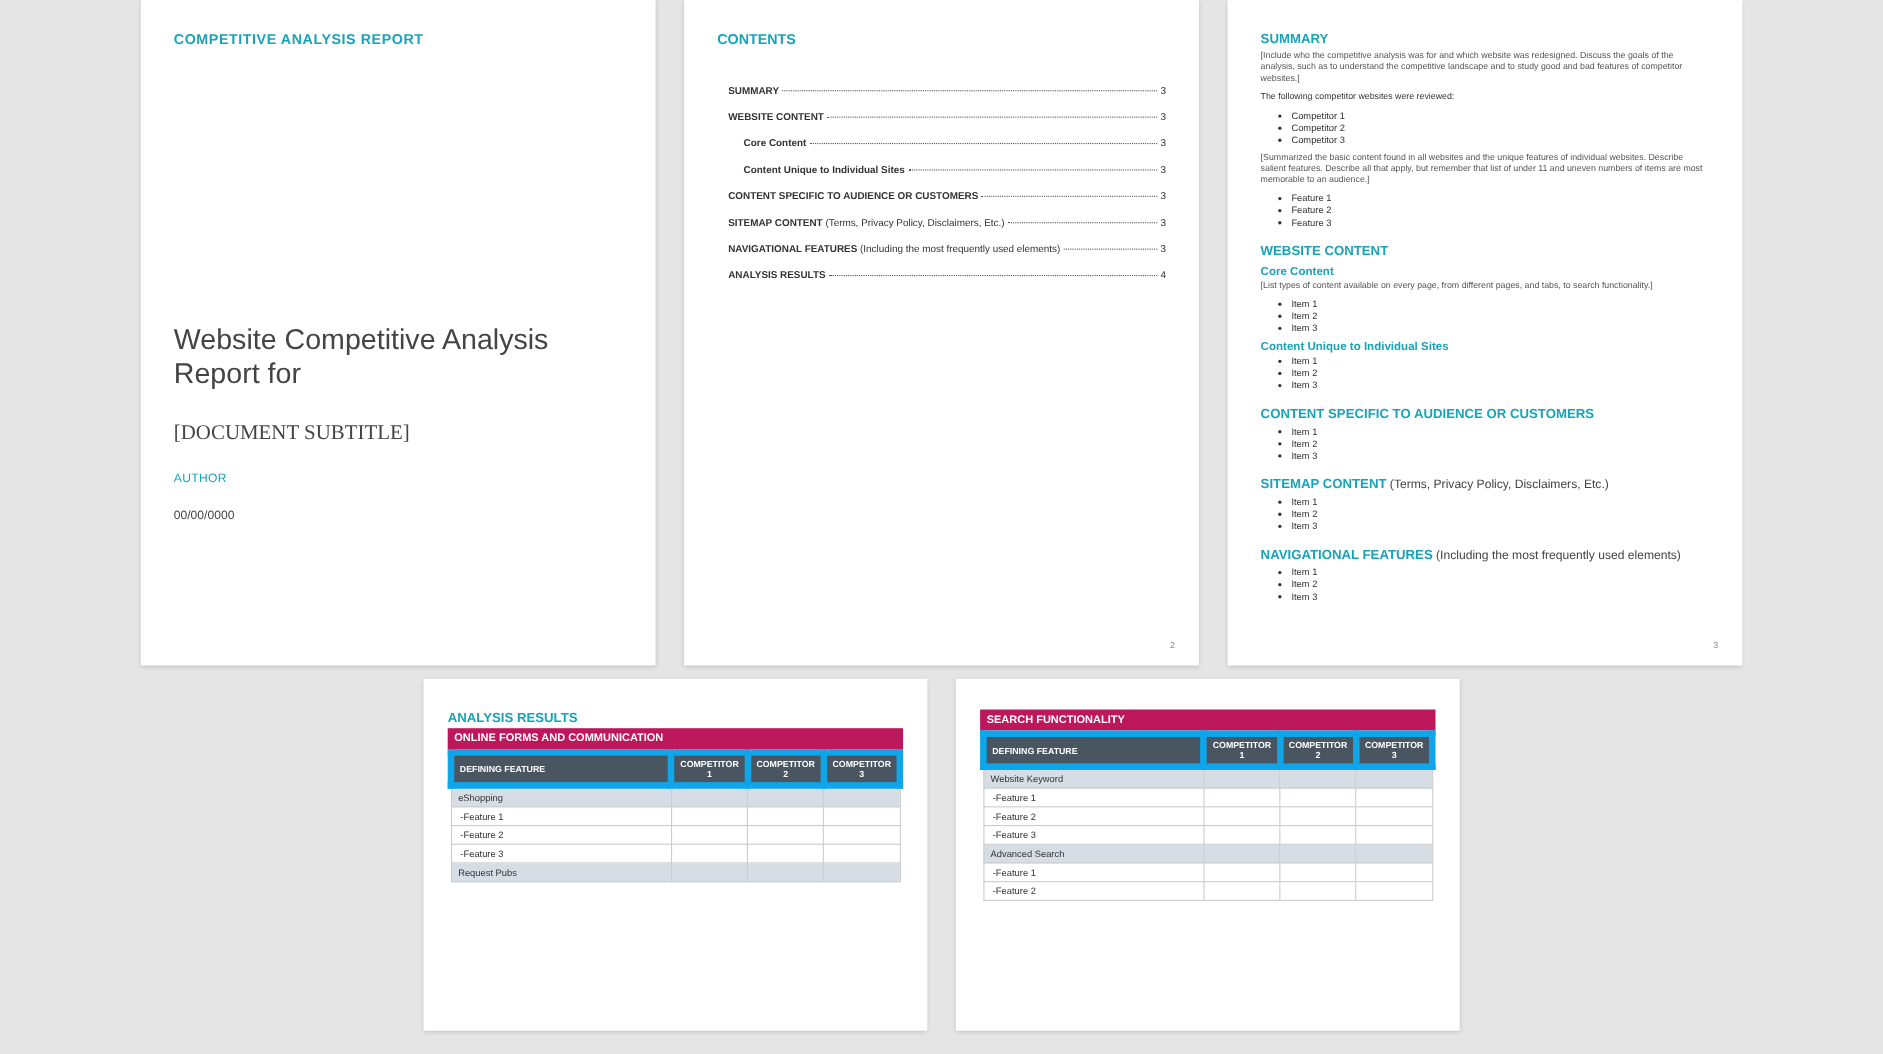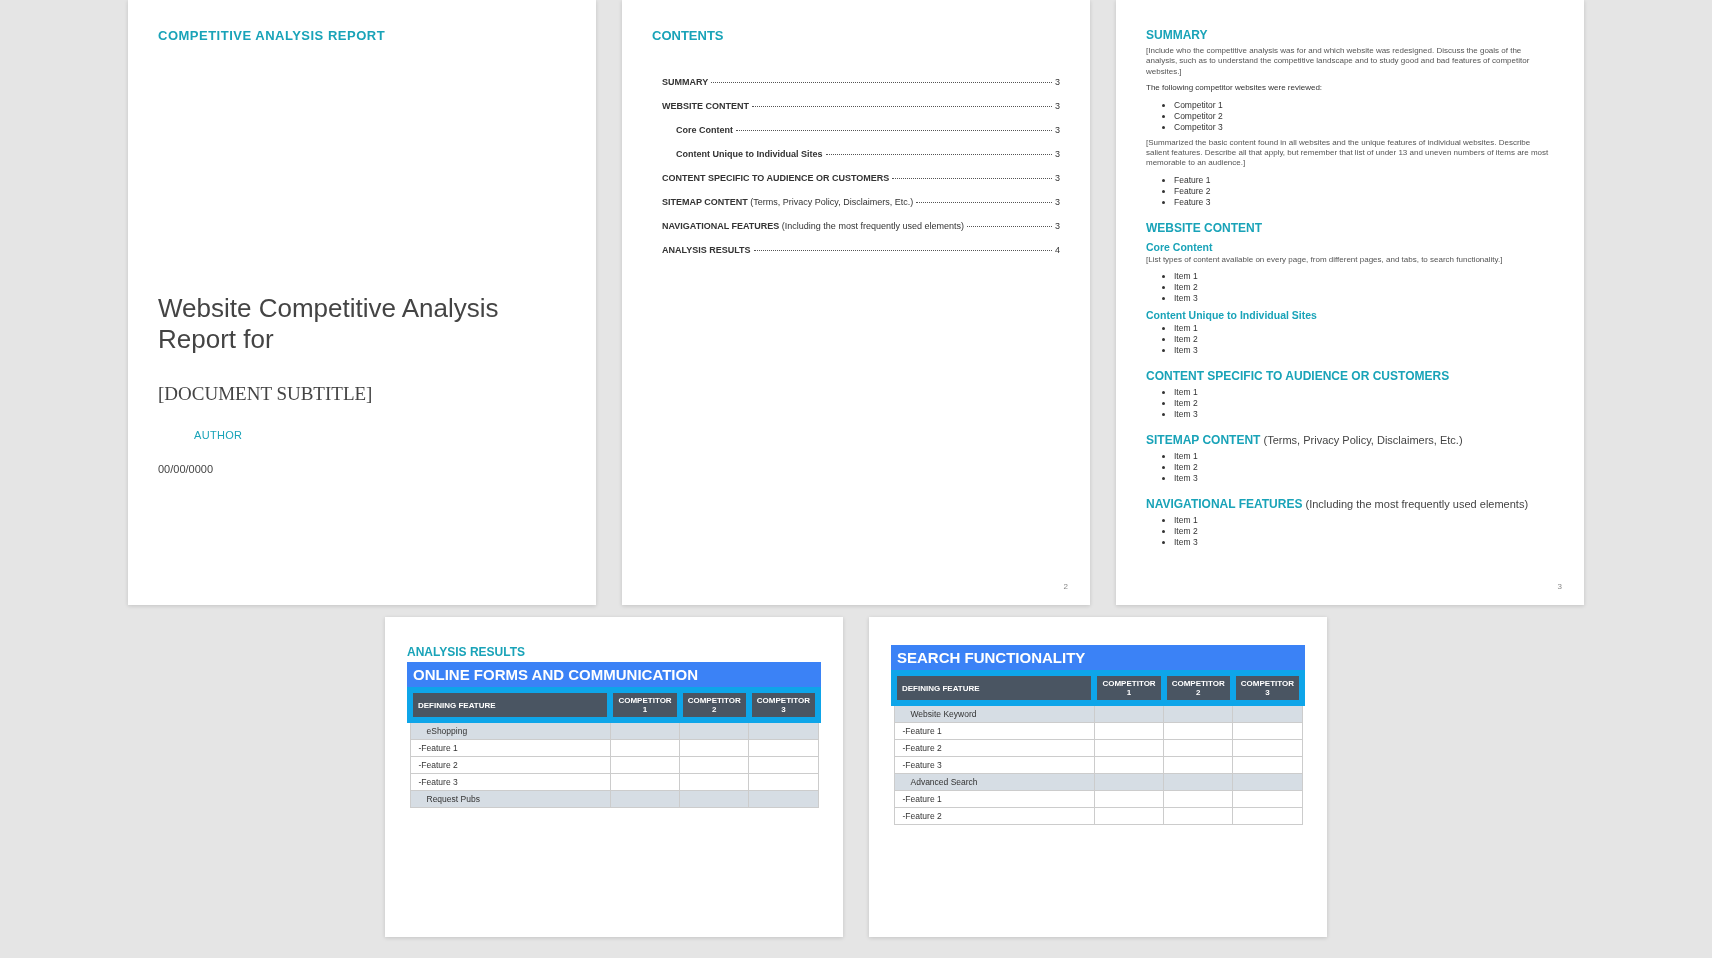--- a/index.html
+++ b/index.html
@@ -50,21 +50,20 @@
     font-size: 19px;
     font-weight: 300;
     color: #444;
     font-family: Liberation Serif, serif;
   }
   .cover-author {
     margin-top: 24px;
     font-size: 11px;
     color: #19a3b8;
     letter-spacing: 0.3px;
-    margin-left: 36px;
   }
   .cover-date {
     margin-top: 22px;
     font-size: 11px;
     color: #444;
   }
   
   .section-heading {
     color: #19a3b8;
     font-weight: bold;
@@ -138,44 +137,44 @@
     color: #19a3b8;
     margin-bottom: 3px;
   }
   .analysis-desc {
     font-size: 8px;
     color: #555;
     margin-bottom: 10px;
     line-height: 1.25;
   }
   .table-group-title {
-    background: #3b82f6;
+    background: #be185d;
     color: #fff;
-    font-size: 15px;
+    font-size: 10px;
     font-weight: bold;
     padding: 4px 6px;
   }
   table.analysis {
     width: 100%;
     border-collapse: collapse;
     font-size: 8.5px;
   }
   table.analysis th {
     background: #4a5562;
     color: #fff;
     font-size: 8px;
     font-weight: bold;
     padding: 3px 5px;
     text-align: left;
     border: 6px solid #0ea5e9;
   }
   table.analysis th.comp { width: 60px; text-align: center; }
   table.analysis td {
     border: 1px solid #ccc;
-    padding: 3px 16px;
+    padding: 3px 6px;
     height: 16px;
   }
   table.analysis tr.cat td:first-child {
     background: #d6dde4;
     font-weight: normal;
   }
   table.analysis tr.cat td { background: #d6dde4; }
   table.analysis tr.feat td:first-child {
     padding-left: 8px;
     background: #fff;
@@ -244,21 +243,21 @@
 
   <div class="page page-large">
     <div class="body-heading" style="margin-top:0">SUMMARY</div>
     <div class="body-para">[Include who the competitive analysis was for and which website was redesigned. Discuss the goals of the analysis, such as to understand the competitive landscape and to study good and bad features of competitor websites.]</div>
     <div class="body-para" style="color:#333">The following competitor websites were reviewed:</div>
     <ul class="body-list" id="comp-list">
         <li>Competitor 1</li>
         <li>Competitor 2</li>
         <li>Competitor 3</li>
       </ul>
-    <div class="body-para">[Summarized the basic content found in all websites and the unique features of individual websites. Describe salient features. Describe all that apply, but remember that list of under 13 and uneven numbers of items are most memorable to an audience.]</div>
+    <div class="body-para">[Summarized the basic content found in all websites and the unique features of individual websites. Describe salient features. Describe all that apply, but remember that list of under 11 and uneven numbers of items are most memorable to an audience.]</div>
     <ul class="body-list" id="feat-list">
         <li>Feature 1</li>
         <li>Feature 2</li>
         <li>Feature 3</li>
       </ul>
 
     <div class="body-heading">WEBSITE CONTENT</div>
     <div class="body-subheading">Core Content</div>
     <div class="body-para">[List types of content available on every page, from different pages, and tabs, to search functionality.]</div>
     <ul class="body-list" id="core-list">

